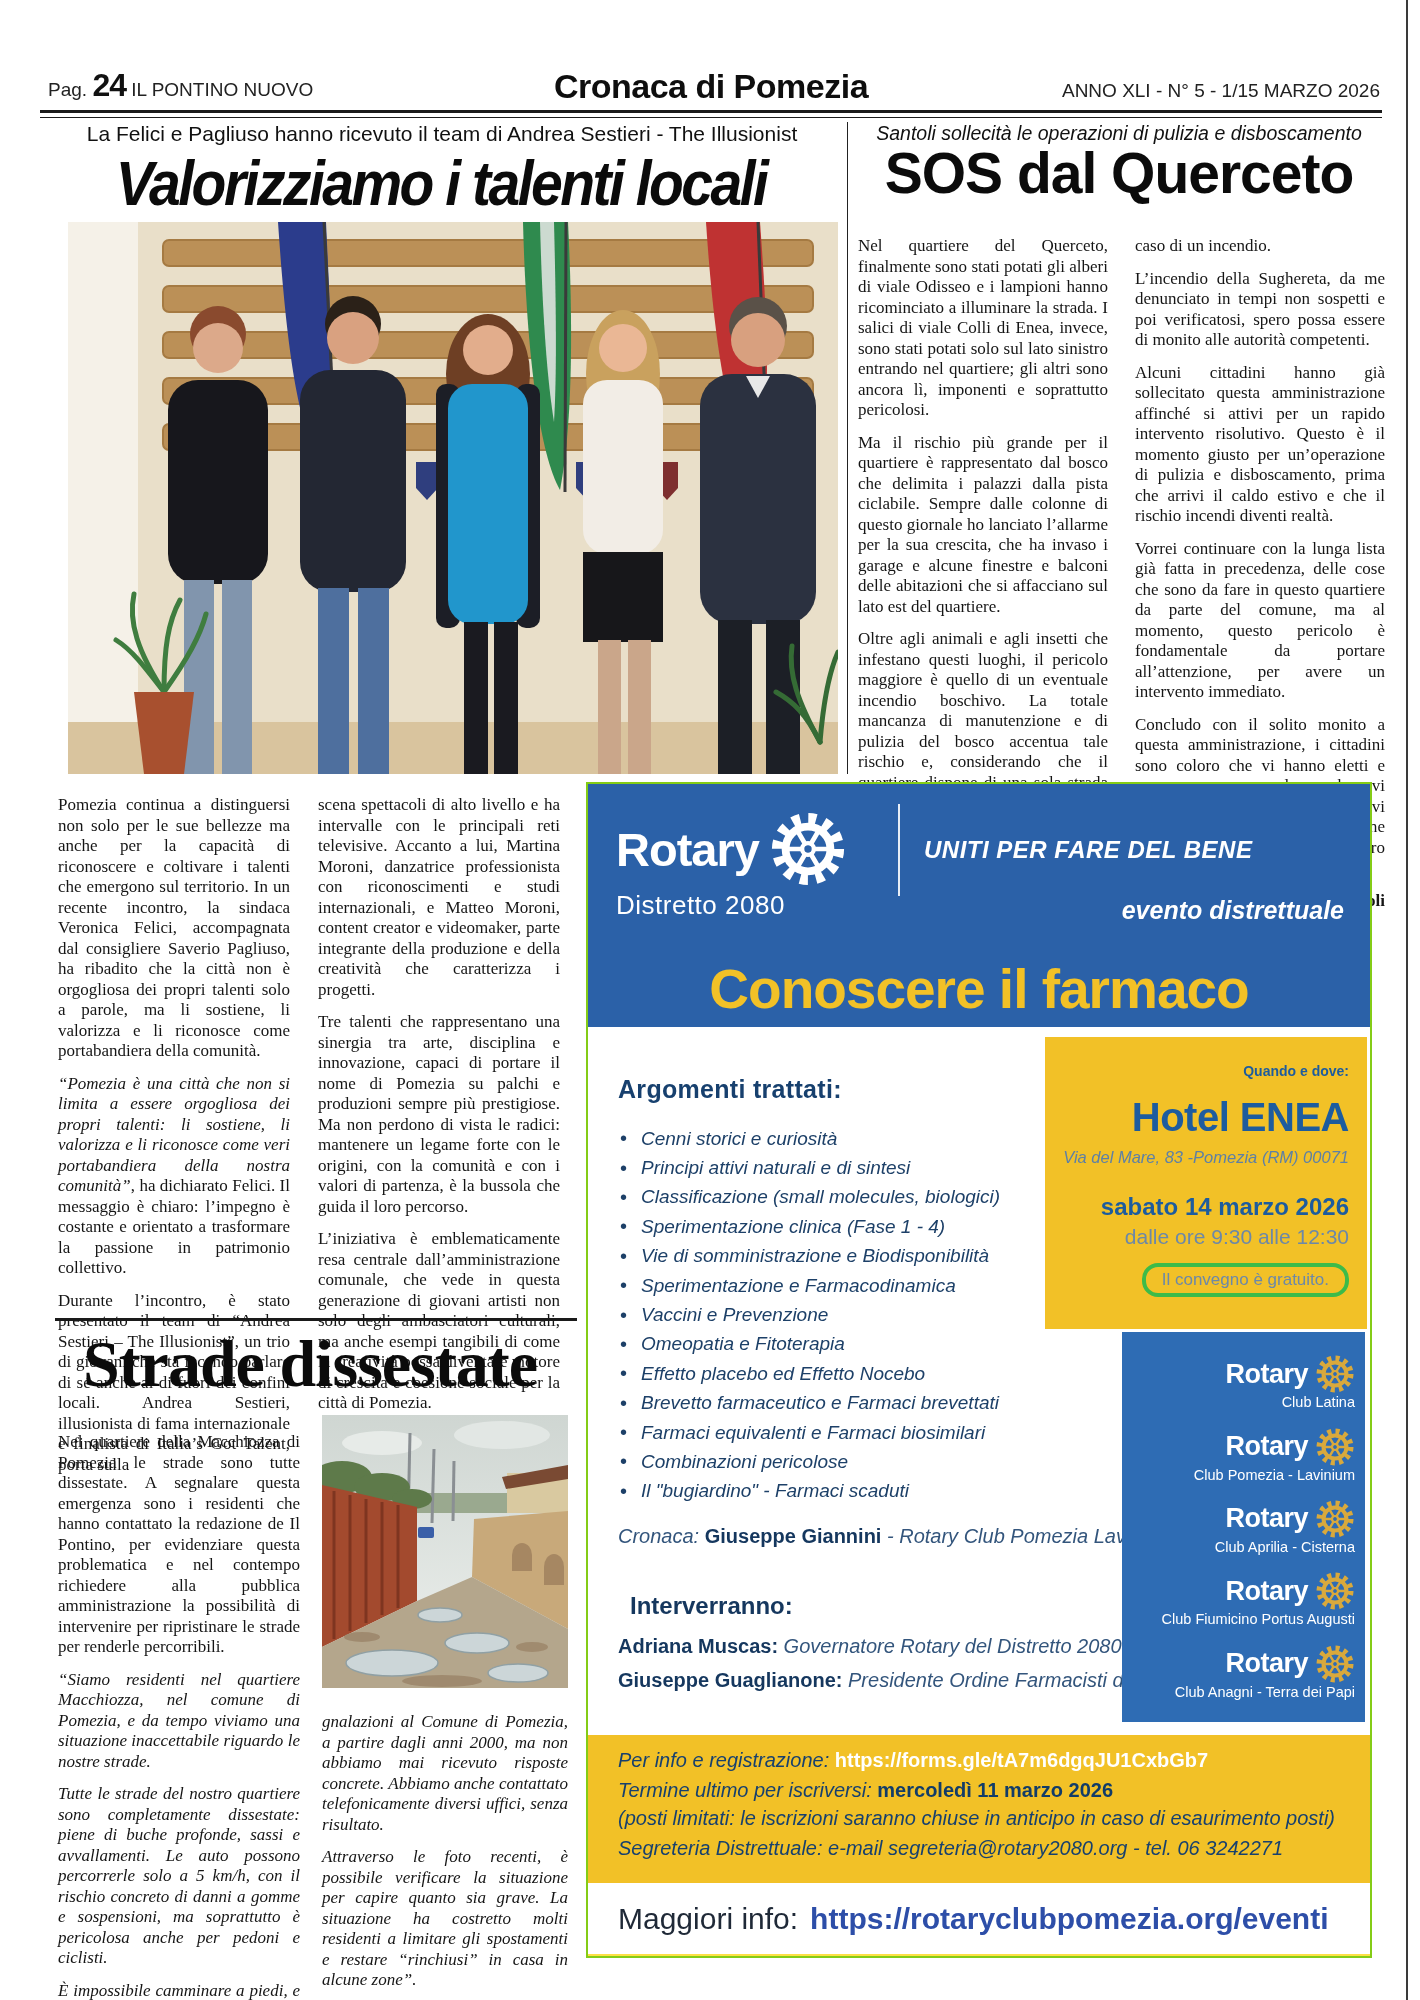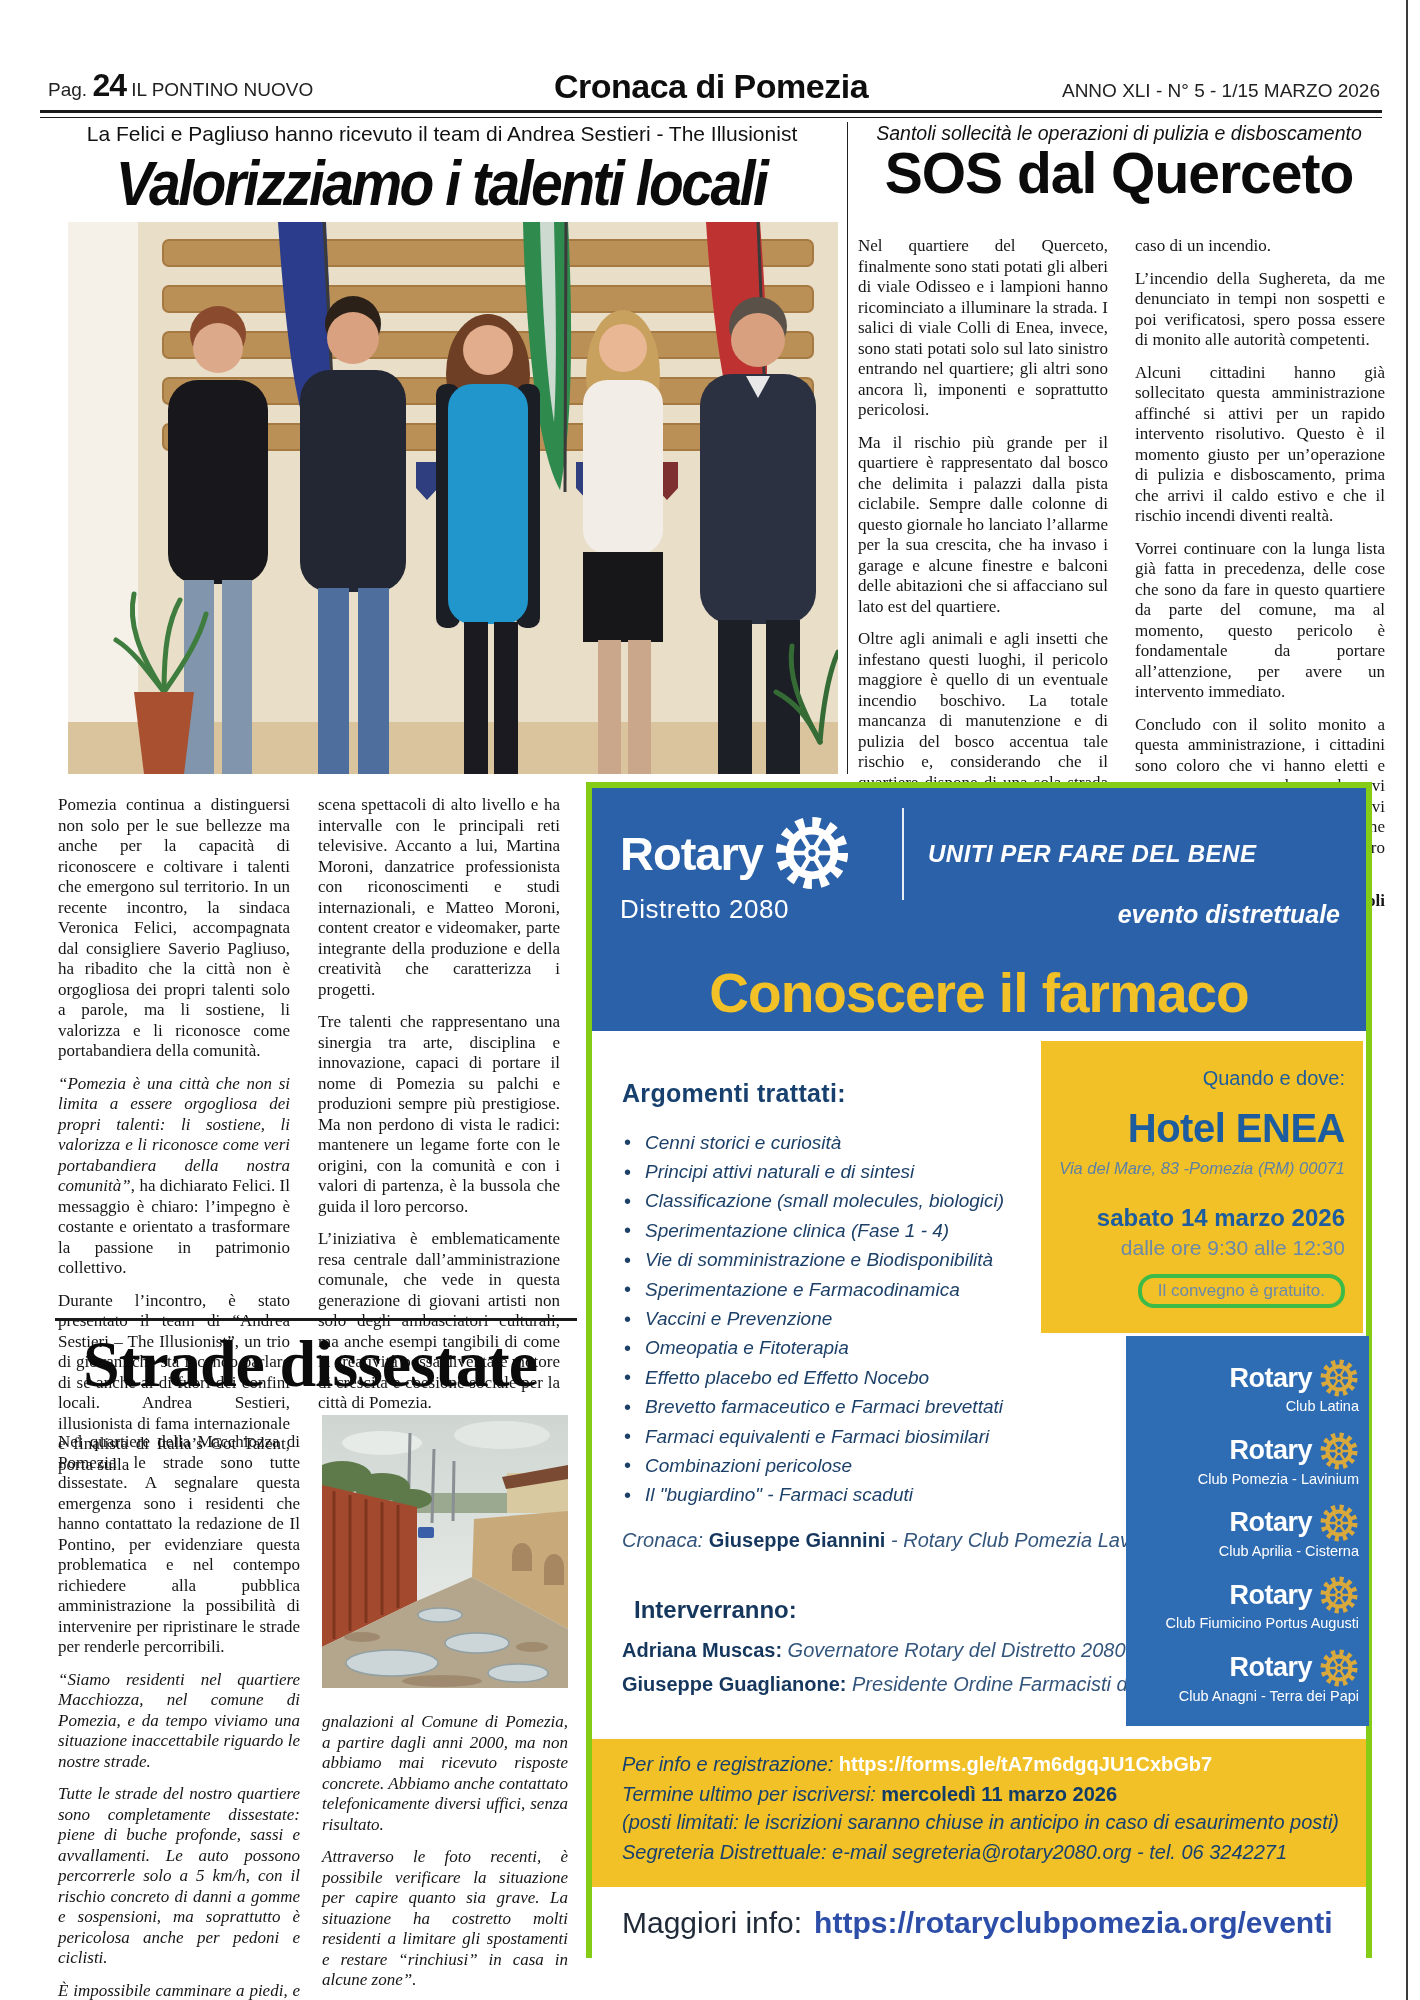--- a/index.html
+++ b/index.html
@@ -35,21 +35,21 @@
   .tal-c2{left:318px;width:242px;top:783px;}
   .str-c1{left:58px;width:242px;top:1420px;}
   .str-c2{left:322px;width:246px;top:1700px;}
   
   .str-rule{left:55px;width:522px;top:1318px;height:3px;background:#1a1a1a;}
   .headline-strade{left:40px;width:540px;top:1326px;text-align:center;font-family:"Liberation Serif",serif;
       font-weight:700;font-size:66px;letter-spacing:-1px;color:#0b0b0b;}
   
   .photo{display:block;}
   
-  .ad{left:586px;top:782px;width:786px;height:1176px;border:6px solid #84cc16;background:#fde047;
+  .ad{left:586px;top:782px;width:786px;height:1176px;border:2px solid #84cc16;background:#fde047;
       font-family:"Liberation Sans",sans-serif;box-sizing:border-box;}
   .ad-blue{position:relative;height:243px;background:#2b61a8;color:#fff;}
   .ad-logo{position:absolute;left:28px;top:26px;}
   .ad-logo-row{display:flex;align-items:center;gap:10px;}
   .ad-brand{font-size:47px;font-weight:700;letter-spacing:-1px;}
   .ad-district{font-size:26px;margin-top:2px;letter-spacing:0.5px;}
   .ad-vline{position:absolute;left:310px;top:20px;height:92px;width:2px;background:#e8eef6;}
   .ad-motto{position:absolute;left:336px;top:52px;font-size:24px;font-weight:700;font-style:italic;letter-spacing:0.5px;}
   .ad-event{position:absolute;right:26px;top:112px;font-size:25px;font-weight:700;font-style:italic;}
   .ad-title{position:absolute;left:0;right:0;bottom:6px;text-align:center;font-size:55px;font-weight:700;
@@ -62,21 +62,21 @@
   .ad-topics li::before{content:"•";font-style:normal;margin:0 14px 0 2px;font-size:20px;}
   .ad-relatore{position:absolute;left:30px;top:498px;font-size:20px;color:#33557c;font-style:italic;}
   .ad-relatore b{color:#15375e;font-style:normal;}
   .ad-interv{position:absolute;left:42px;top:565px;font-size:24px;font-weight:700;color:#15375e;}
   .ad-speakers{position:absolute;left:30px;top:608px;font-size:20px;color:#33557c;}
   .ad-speakers div{margin-bottom:11px;}
   .ad-speakers b{color:#15375e;}
   .ad-speakers span.role{font-style:italic;}
   .ad-yellowpanel{position:absolute;right:3px;top:10px;width:322px;height:292px;background:#f2c127;
       text-align:right;color:#1d5c9e;box-sizing:border-box;padding:26px 18px 0 0;}
-  .ap-when{font-size:20px;font-weight:400;}
+  .ap-when{font-size:14px;font-weight:700;}
   .ap-venue{font-size:40px;font-weight:700;margin-top:16px;letter-spacing:-0.5px;}
   .ap-addr{font-size:16.5px;font-style:italic;color:#5e80a5;margin-top:8px;}
   .ap-date{font-size:24px;font-weight:700;margin-top:26px;}
   .ap-time{font-size:21px;color:#6c88a8;margin-top:4px;}
   .ap-free{display:inline-block;margin-top:14px;border:4px solid #3dbb49;border-radius:16px;
       padding:3px 16px;font-size:17px;color:#6c88a8;}
   .ad-clubs{position:absolute;left:534px;top:305px;width:243px;height:390px;background:#2e6cb4;
       display:flex;flex-direction:column;justify-content:space-evenly;box-sizing:border-box;padding:6px 10px;}
   .club{text-align:right;color:#fff;}
   .club-row{display:flex;justify-content:flex-end;align-items:center;gap:7px;}

